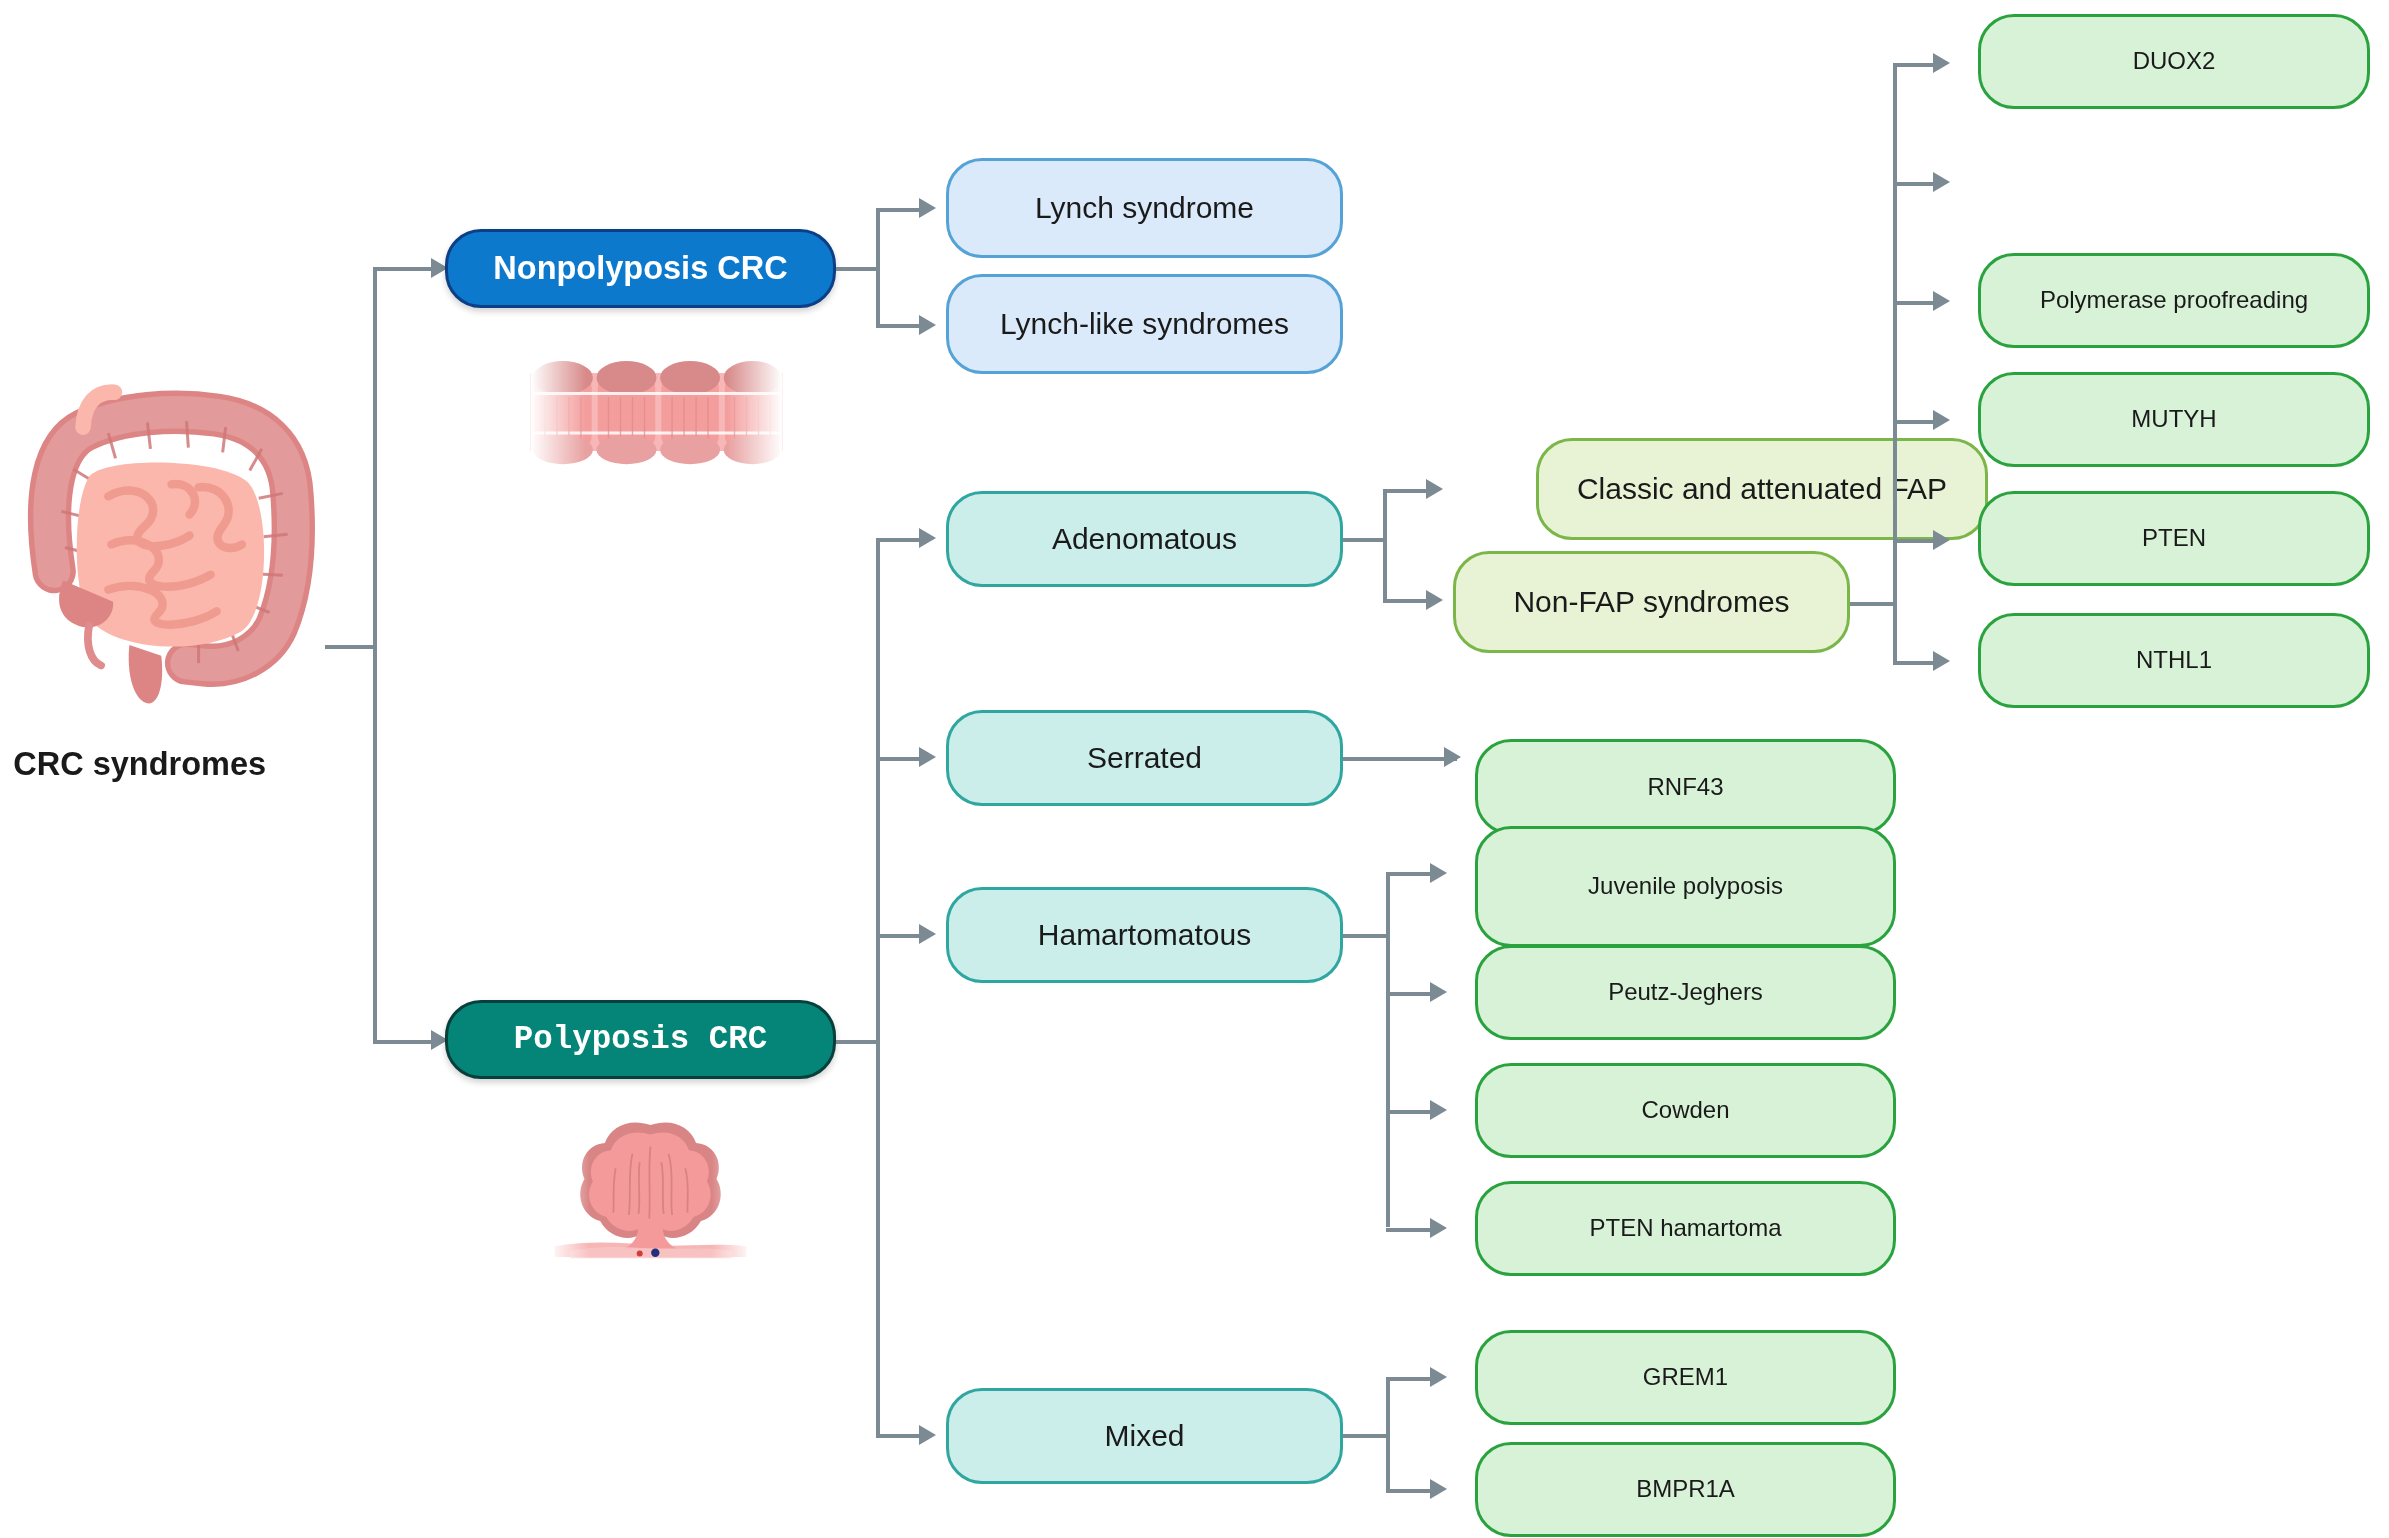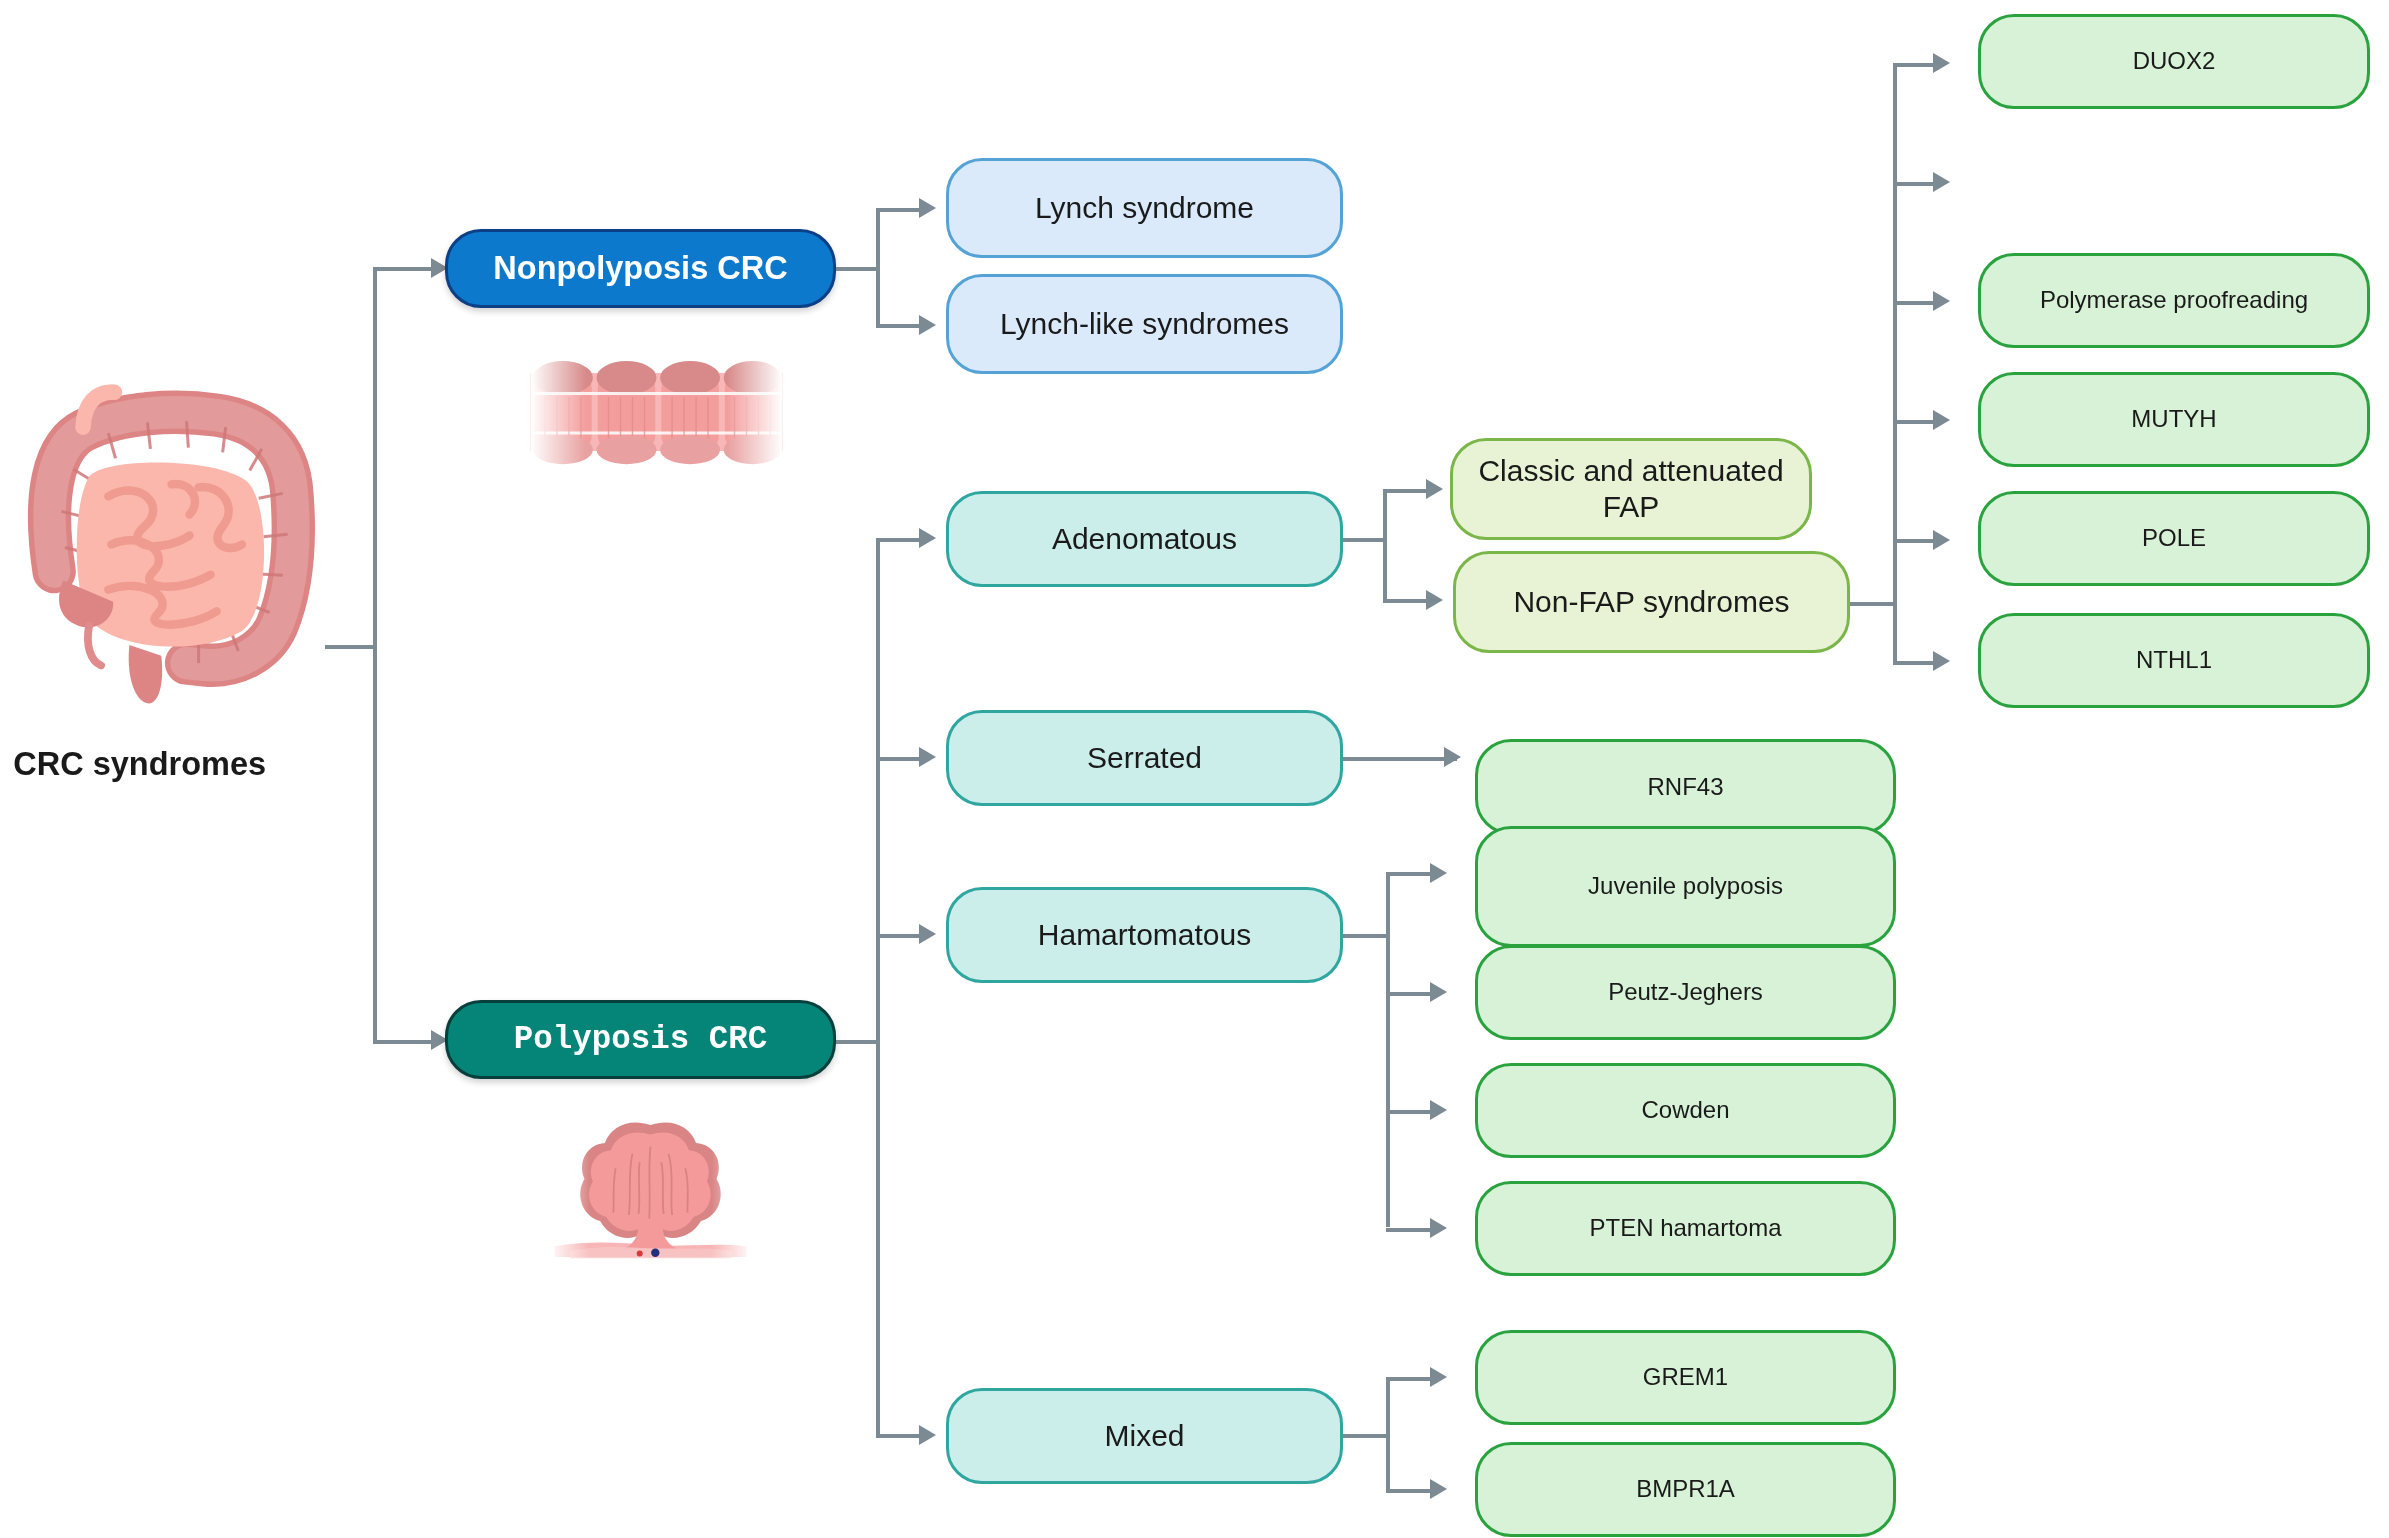--- a/index.html
+++ b/index.html
@@ -325,21 +325,21 @@
     <span class="lbl">Mixed</span>
   </div>
 
   <div class="hline" style="left:1343px;top:538px;width:43px;"></div>
   <div class="vline" style="left:1383px;top:489px;height:114px;"></div>
   <div class="hline" style="left:1383px;top:489px;width:52px;"></div>
   <div class="arrow" style="left:1426px;top:479px;"></div>
   <div class="hline" style="left:1383px;top:599px;width:52px;"></div>
   <div class="arrow" style="left:1426px;top:590px;"></div>
 
-  <div class="node n-olive" style="left:1450px;top:438px;width:362px;height:102px;">
+  <div class="node n-olive" style="left:1536px;top:438px;width:452px;height:102px;">
     <span class="lbl">Classic and attenuated FAP</span>
   </div>
   <div class="node n-olive" style="left:1453px;top:551px;width:397px;height:102px;">
     <span class="lbl">Non-FAP syndromes</span>
   </div>
 
   <div class="hline" style="left:1850px;top:602px;width:47px;"></div>
   <div class="vline" style="left:1893px;top:63px;height:602px;"></div>
 
   <div class="hline" style="left:1893px;top:63px;width:48px;"></div>
@@ -358,21 +358,21 @@
   <div class="node n-green" style="left:1978px;top:14.4px;width:392px;height:95px;">
     <span class="lbl">DUOX2</span>
   </div>
   <div class="node n-green" style="left:1978px;top:253px;width:392px;height:95px;">
     <span class="lbl">Polymerase proofreading</span>
   </div>
   <div class="node n-green" style="left:1978px;top:372px;width:392px;height:95px;">
     <span class="lbl">MUTYH</span>
   </div>
   <div class="node n-green" style="left:1978px;top:491px;width:392px;height:95px;">
-    <span class="lbl">POLE</span>
+    <span class="lbl">PTEN</span>
   </div>
   <div class="node n-green" style="left:1978px;top:613px;width:392px;height:95px;">
     <span class="lbl">NTHL1</span>
   </div>
 
   <div class="hline" style="left:1343px;top:757px;width:114px;"></div>
   <div class="arrow" style="left:1444px;top:747px;"></div>
   <div class="node n-green" style="left:1475px;top:710px;width:421px;height:96px;margin-top:29px;">
     <span class="lbl">RNF43</span>
   </div>

